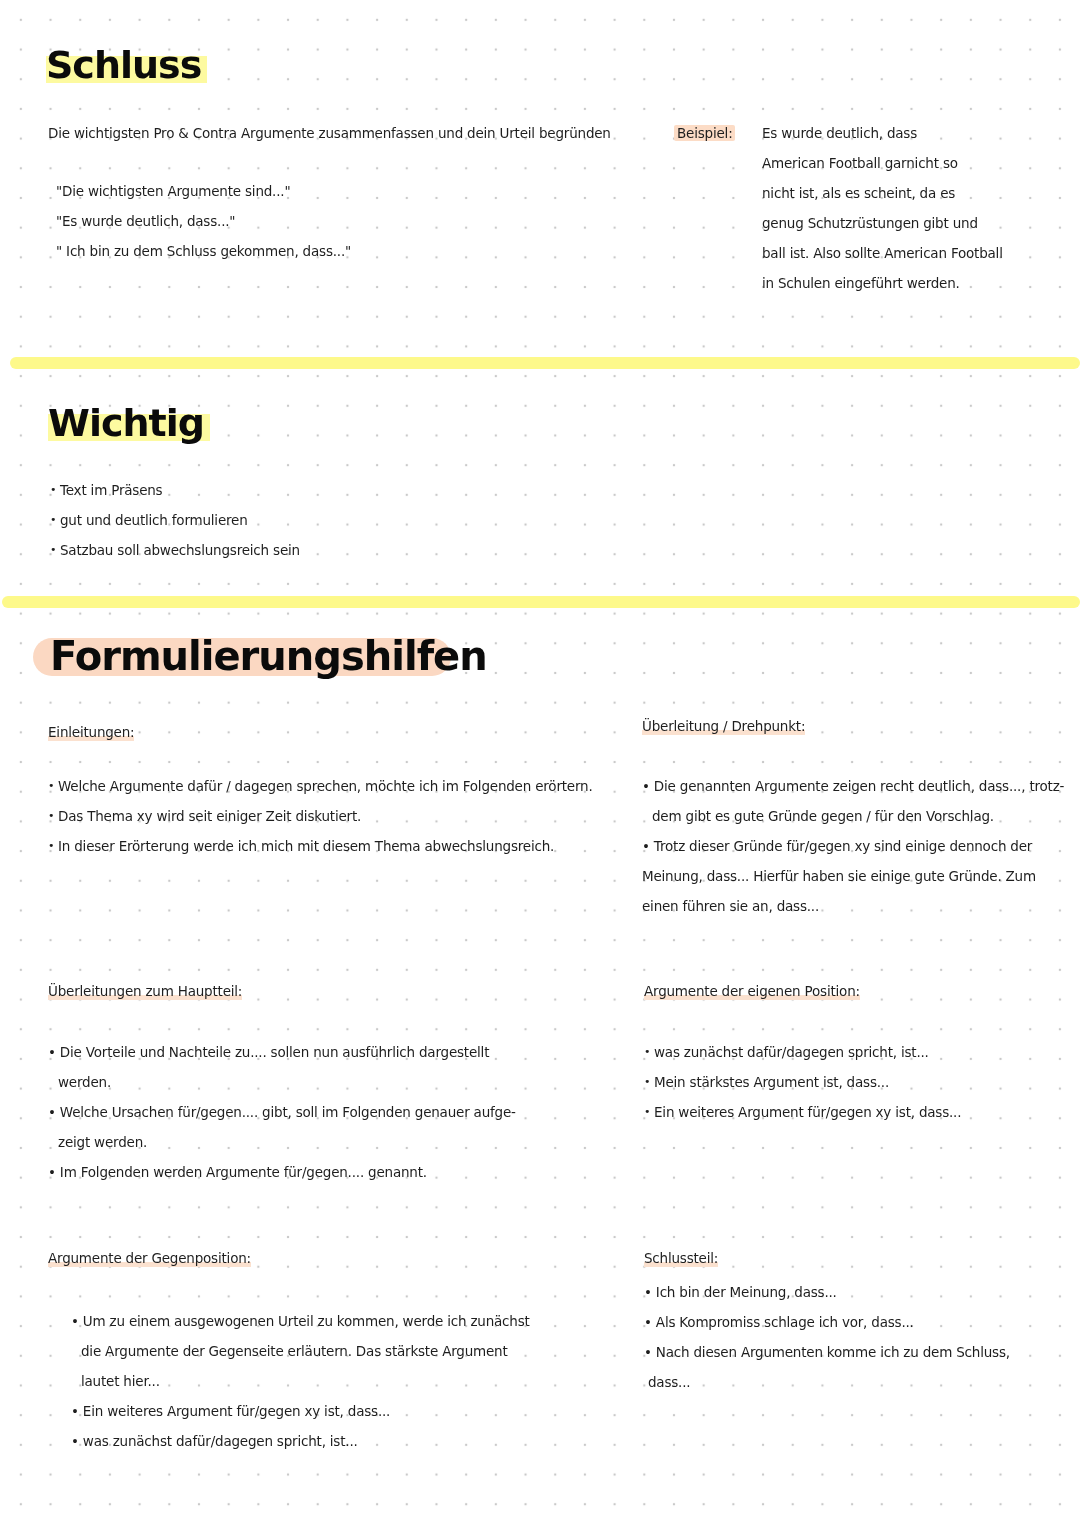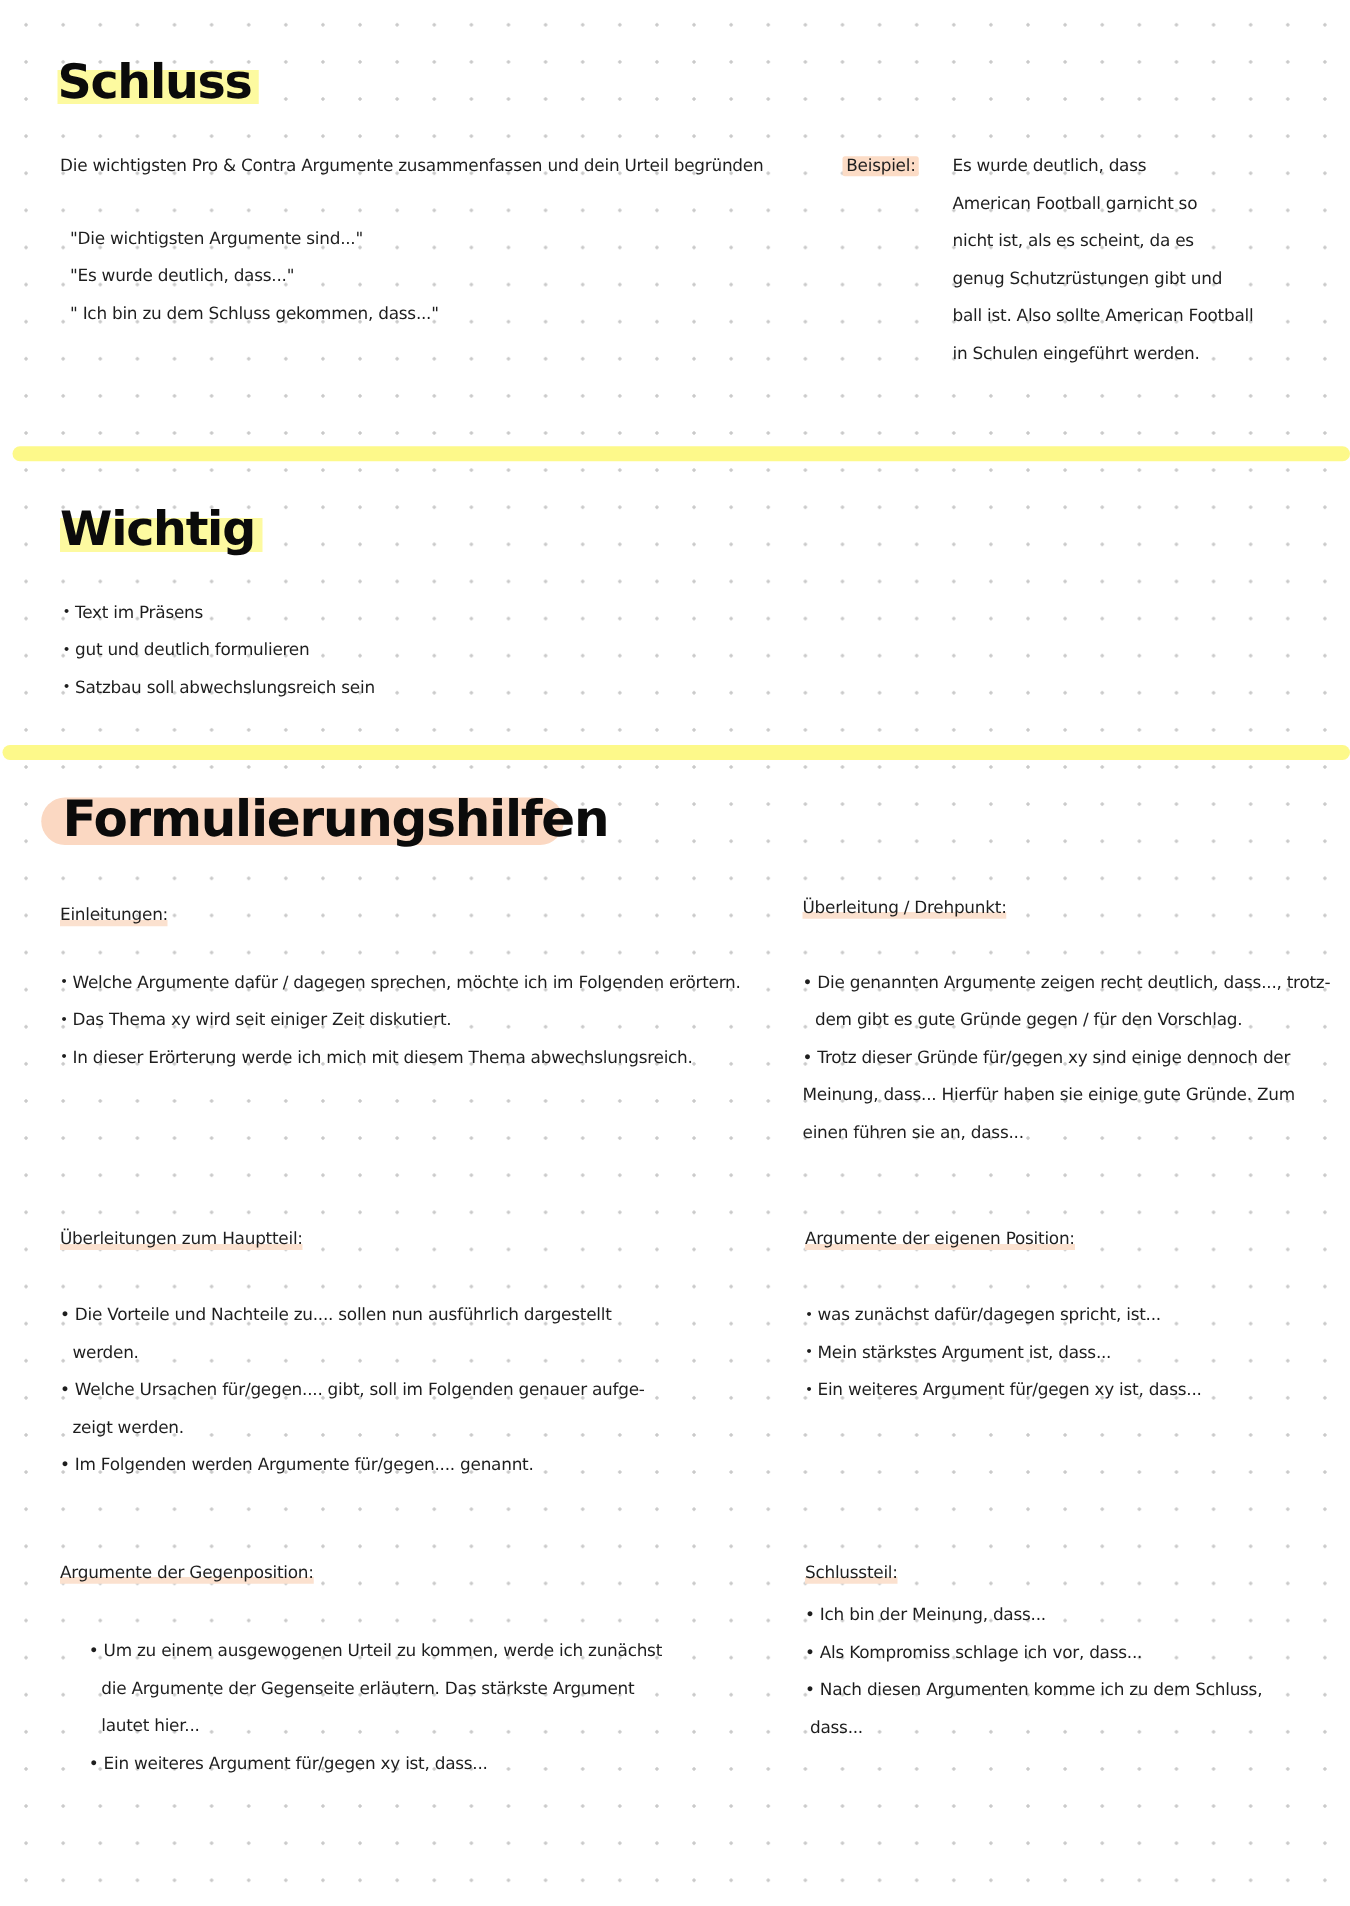--- a/index.html
+++ b/index.html
@@ -147,20 +147,21 @@
 </ul>
 
 <div class="abs hand" style="left:48px; top:1250px;">
   <span class="sub">Argumente der Gegenposition:</span>
 </div>
 <div class="abs hand line-30" style="left:59px; top:1306px;margin-left:12px;">
   <div class="l">• <span>Um zu einem ausgewogenen Urteil zu kommen, werde ich zunächst</span></div>
   <div class="l" style="padding-left:10px;">die Argumente der Gegenseite erläutern. Das stärkste Argument</div>
   <div class="l" style="padding-left:10px;">lautet hier...</div>
   <div class="l">• <span>Ein weiteres Argument für/gegen xy ist, dass...</span></div>
+  <div class="l">• <span>was zunächst dafür/dagegen spricht, ist...</span></div>
 </div>
 
 <div class="abs hand" style="left:644px; top:1250px;">
   <span class="sub">Schlussteil:</span>
 </div>
 <div class="abs hand line-30" style="left:644px; top:1277px;">
   <div class="l">• <span>Ich bin der Meinung, dass...</span></div>
   <div class="l">• <span>Als Kompromiss schlage ich vor, dass...</span></div>
   <div class="l">• <span>Nach diesen Argumenten komme ich zu dem Schluss,</span></div>
   <div class="l" style="padding-left:4px;">dass...</div>

